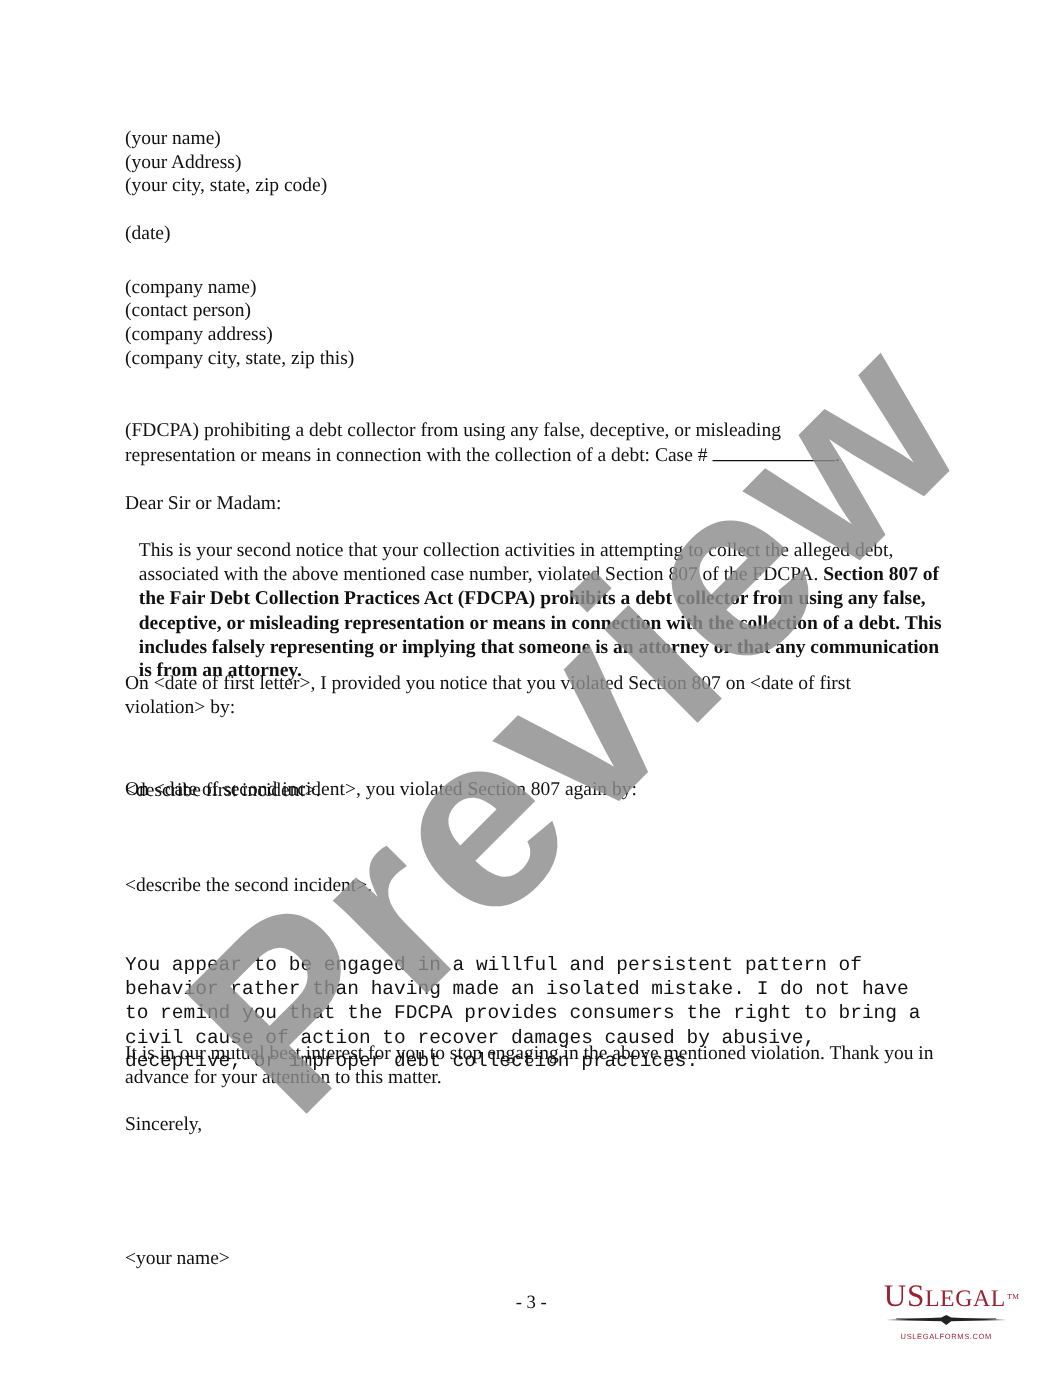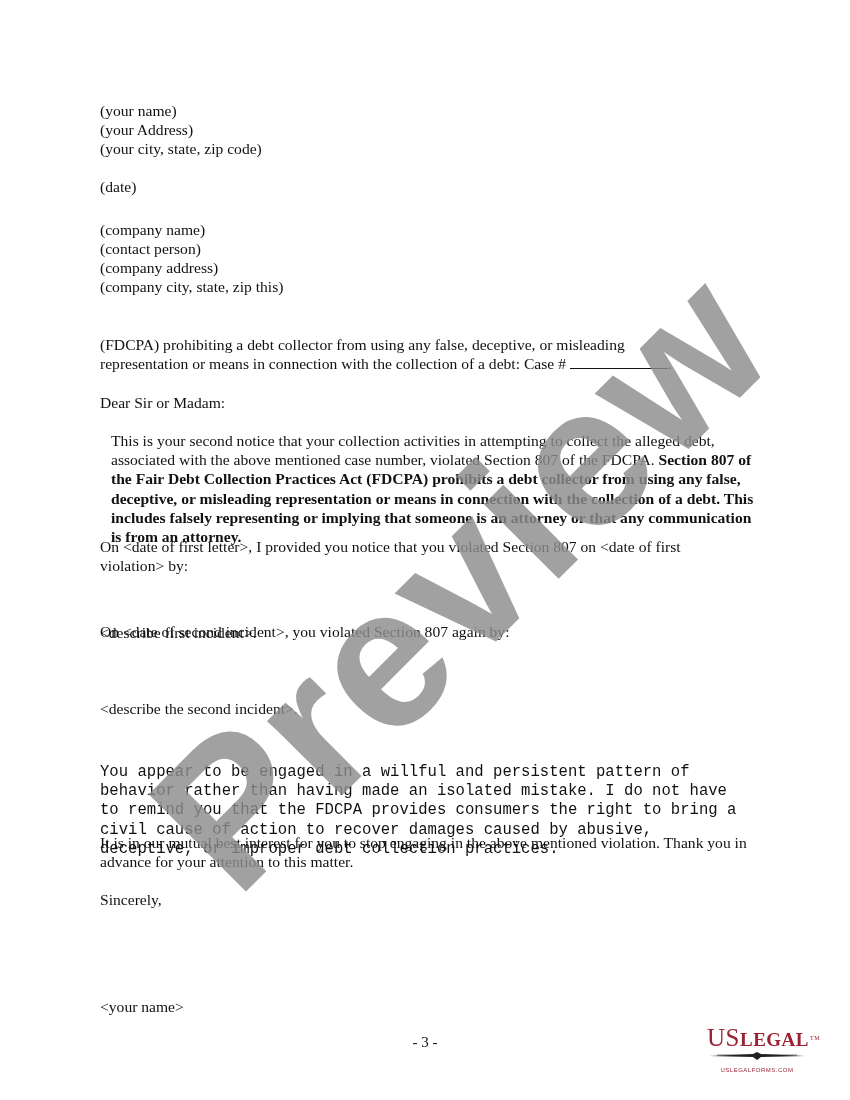--- a/index.html
+++ b/index.html
@@ -23,21 +23,21 @@
     white-space: nowrap; letter-spacing: 2px;
     width: 800px; text-align: center;
     pointer-events: none;
   }
   .page-number { position: absolute; left: 0; width: 850px; top: 1033px; text-align: center; font-size: 15px; }
   .logo { position: absolute; left: 707px; top: 1026px; width: 118px; height: 42px; }
   .logo-text {
     font-family: "Liberation Serif", "DejaVu Serif", serif;
     color: #9b2233; font-size: 25px; line-height: 24px; letter-spacing: 0.5px;
   }
-  .logo-text .small { font-size: 19px; font-weight: bold; }
+  .logo-text .small { font-size: 19px; }
   .logo-tm { font-size: 6px; vertical-align: top; color: #9b2233; margin-left: 1px; }
   .logo-url {
     font-family: "Liberation Sans", "DejaVu Sans", sans-serif;
     font-size: 6px; color: #9b2233; letter-spacing: 0.5px; text-align: center; width: 100px; margin-top: 1px;
   }
 </style>
 </head>
 <body>
 
 <div class="page">

